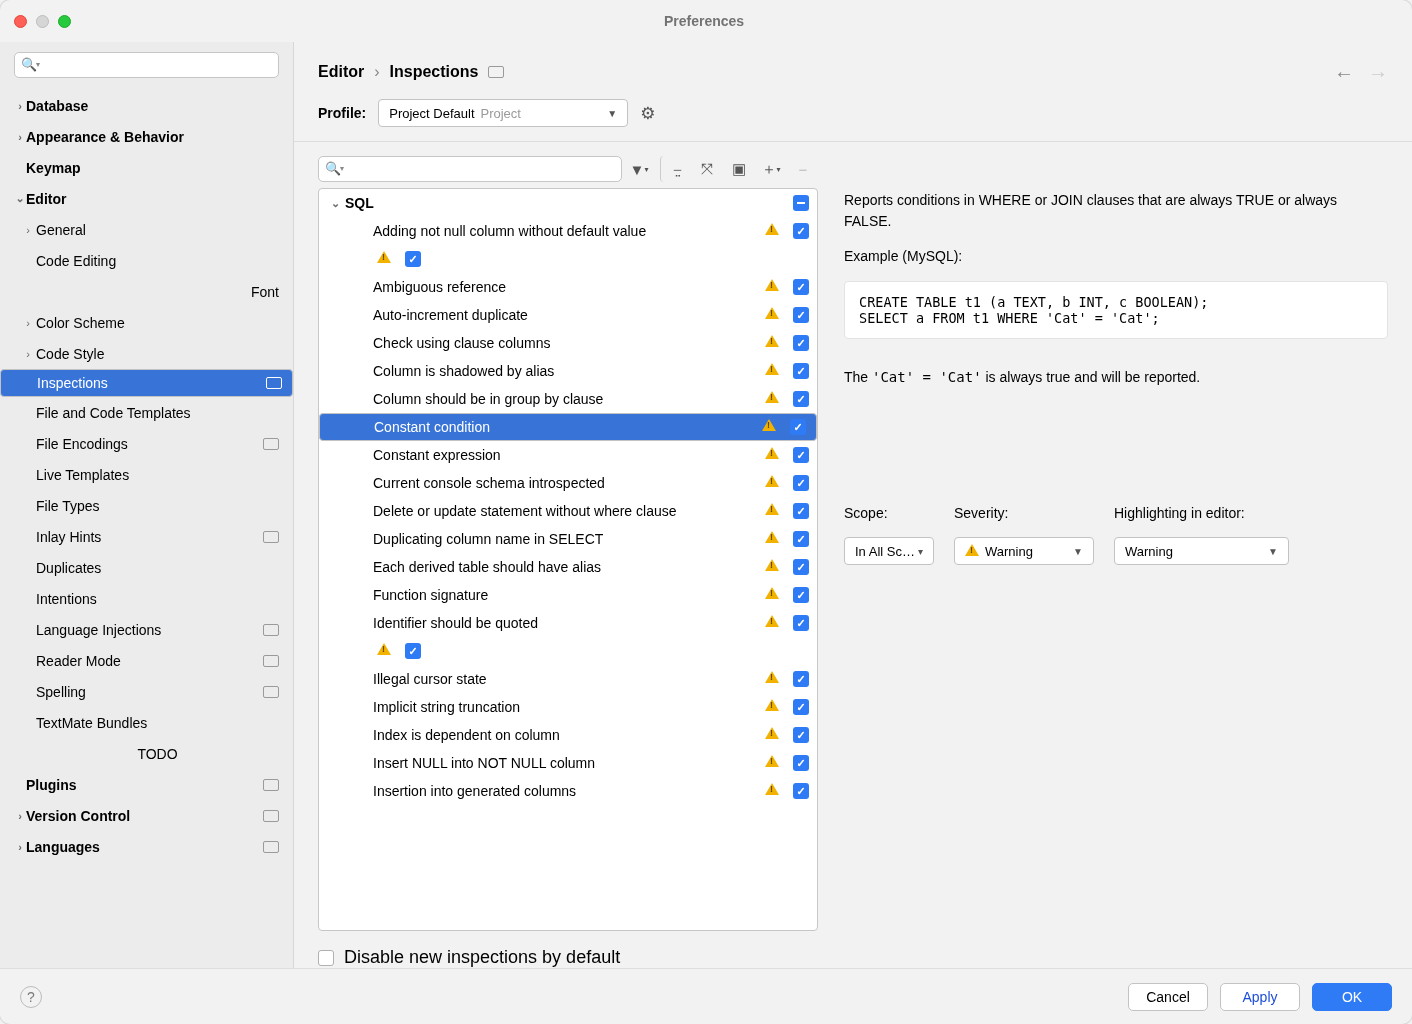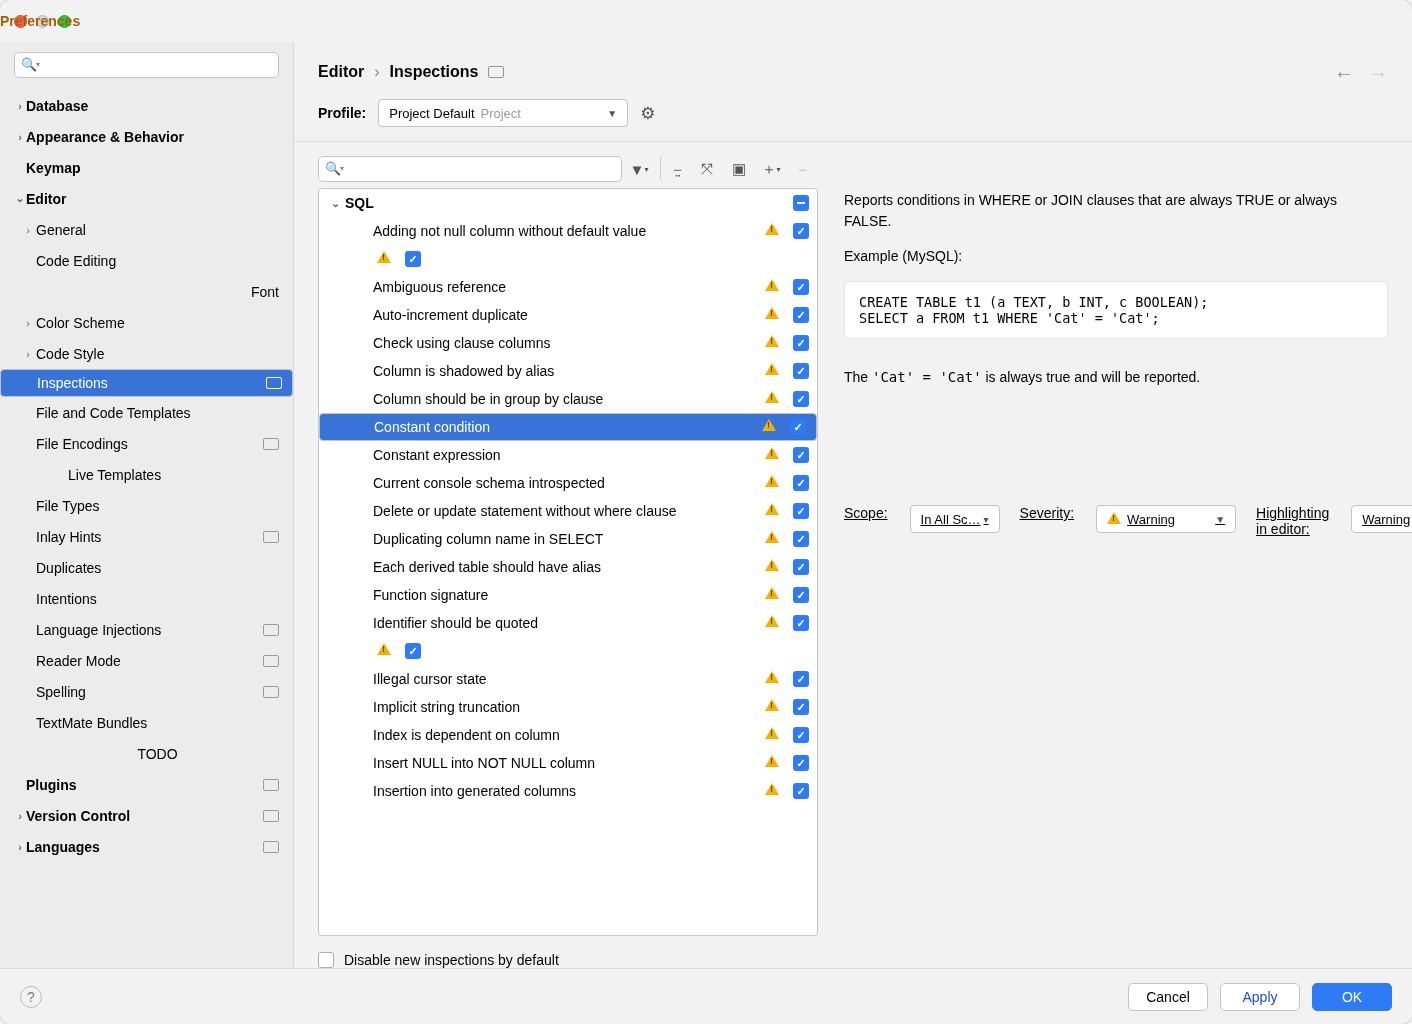--- a/index.html
+++ b/index.html
@@ -4,21 +4,21 @@
 <style>
 * { box-sizing: border-box; margin: 0; padding: 0; }
 body { font-family: -apple-system, "Helvetica Neue", Arial, sans-serif; font-size: 13px; color: #000; background: #f2f2f2; width: 1412px; height: 1024px; overflow: hidden; }
 .window { width: 100%; height: 100%; background: #f2f2f2; border-radius: 10px; display: flex; flex-direction: column; box-shadow: 0 0 0 1px rgba(0,0,0,0.1); }
 .titlebar { height: 42px; display: flex; align-items: center; padding: 0 14px; position: relative; }
 .traffic { display: flex; gap: 9px; }
 .tl { width: 13px; height: 13px; border-radius: 50%; }
 .tl.red { background: #ff5f56; border: 0.5px solid #e0443e; }
 .tl.yel { background: #d6d6d6; border: 0.5px solid #bcbcbc; }
 .tl.grn { background: #27c93f; border: 0.5px solid #1aab29; }
-.title { position: absolute; left: 0; right: 4px; text-align: left; font-size: 14px; font-weight: 700; color: #a16207; }
+.title { position: absolute; left: 0; right: 4px; text-align: center; font-size: 14px; font-weight: 700; color: #737373; }
 .body { flex: 1; display: flex; min-height: 0; }
 .sidebar { width: 294px; background: #ececec; border-right: 1px solid #d7d7d7; display: flex; flex-direction: column; padding-top: 10px; }
 .sb-search { margin: 0 14px 10px; }
 .sb-search input { width: 100%; height: 26px; border: 1px solid #c6c6c6; border-radius: 5px; padding: 0 6px 0 28px; background: #fff; font-size: 13px; }
 .sb-search-wrap { position: relative; }
 .sb-search-wrap .mag { position: absolute; left: 7px; top: 5px; color: #888; font-size: 13px; }
 .sb-search-wrap .dd { position: absolute; left: 22px; top: 8px; color: #888; font-size: 8px; }
 .tree { flex: 1; overflow-y: auto; padding: 2px 0; }
 .node { display: flex; align-items: center; height: 31px; padding-right: 14px; cursor: default; }
 .node .arrow { width: 12px; text-align: center; color: #6b6b6b; font-size: 11px; }
@@ -57,30 +57,30 @@
 .insp-row.group .arrow { width: 14px; color: #6b6b6b; font-size: 11px; }
 .insp-row.item { padding-left: 54px; font-size: 14px; }
 .insp-row.item.sel { background: #3874d8; color: #fff; }
 .insp-row .name { flex: 1; overflow: hidden; white-space: nowrap; text-overflow: clip; }
 .insp-row .warn { width: 18px; height: 18px; margin-left: 4px; }
 .insp-row .chk { width: 16px; height: 16px; margin-left: 10px; border-radius: 3px; background: #2f7bf5; display: flex; align-items: center; justify-content: center; }
 .insp-row .chk.mixed::after { content: ""; display: block; width: 8px; height: 2px; background: #fff; }
 .insp-row .chk.on::after { content: "✓"; color: #fff; font-size: 11px; font-weight: 700; }
 .warn-tri { width: 0; height: 0; border-left: 7px solid transparent; border-right: 7px solid transparent; border-bottom: 12px solid #f2b200; position: relative; }
 .warn-tri::after { content: "!"; position: absolute; top: 1px; left: -2px; font-size: 9px; font-weight: 700; color: #654700; }
-.disable-row { display: flex; align-items: center; gap: 10px; padding: 16px 0 0 0; font-size: 14px; }
+.disable-row { display: flex; align-items: center; gap: 10px; padding: 16px 0 0 0; font-size: 18px; }
 .disable-row .box { width: 16px; height: 16px; border: 1px solid #b0b0b0; border-radius: 3px; background: #fff; }
 .right-col { flex: 1; display: flex; flex-direction: column; padding-top: 34px; min-width: 0; }
 .desc { font-size: 14px; line-height: 1.5; }
 .desc p { margin-bottom: 14px; }
 .code { background: #fff; border: 1px solid #e3e3e3; border-radius: 4px; padding: 12px 14px; font-family: "SF Mono", Menlo, monospace; font-size: 13.5px; white-space: pre; margin-bottom: 30px; overflow-x: hidden; }
 .note { font-size: 14px; }
 .note code { font-family: "SF Mono", Menlo, monospace; }
 .opts { display: flex; gap: 20px; margin-top: 120px; }
-.opt { display: flex; flex-direction: row; gap: 22px; text-decoration: underline; }
+.opt { display: flex; flex-direction: column; gap: 16px; }
 .opt label { font-size: 14px; }
 .sel { border: 1px solid #c3c3c3; border-radius: 4px; background: #fff; height: 28px; display: flex; align-items: center; padding: 0 10px; font-size: 13px; min-width: 90px; }
 .sel .caret { margin-left: auto; font-size: 10px; color: #555; }
 .sel .wico { margin-right: 6px; }
 .footer { height: 56px; border-top: 1px solid #ddd; display: flex; align-items: center; padding: 0 20px; gap: 12px; }
 .help { width: 22px; height: 22px; border: 1px solid #bcbcbc; border-radius: 50%; display: flex; align-items: center; justify-content: center; color: #7a7a7a; font-size: 14px; }
 .btn { height: 28px; min-width: 80px; border: 1px solid #c3c3c3; border-radius: 5px; background: #fff; font-size: 14px; display: flex; align-items: center; justify-content: center; padding: 0 16px; }
 .btn.primary { background: #2f7bf5; border-color: #2f7bf5; color: #fff; font-weight: 500; }
 .btn.disabled { color: #1d4ed8; }
 .spacer { flex: 1; }
@@ -153,21 +153,21 @@
             <span class="arrow"></span>
             <span class="lbl" style="font-weight: 400;">File and Code Templates</span>
           </div>
           <div class="node l1">
             <span class="arrow"></span>
             <span class="lbl" style="font-weight: 400;">File Encodings</span>
             <span class="badge"></span>
           </div>
           <div class="node l1">
             <span class="arrow"></span>
-            <span class="lbl" style="font-weight: 400; margin-left: 32px;">Live Templates</span>
+            <span class="lbl" style="font-weight: 400;">Live Templates</span>
           </div>
           <div class="node l1">
             <span class="arrow"></span>
             <span class="lbl" style="font-weight: 400;">File Types</span>
           </div>
           <div class="node l1">
             <span class="arrow"></span>
             <span class="lbl" style="font-weight: 400;">Inlay Hints</span>
             <span class="badge"></span>
           </div>

